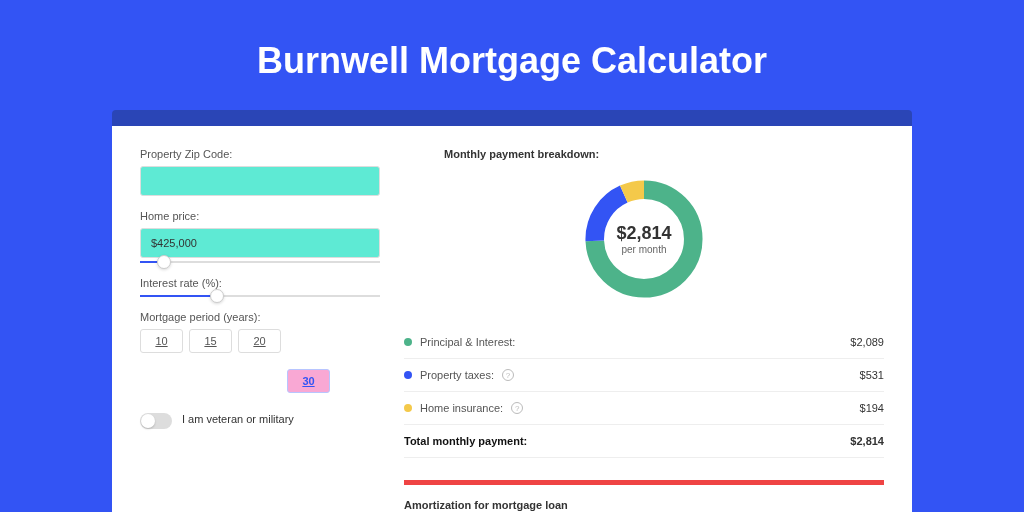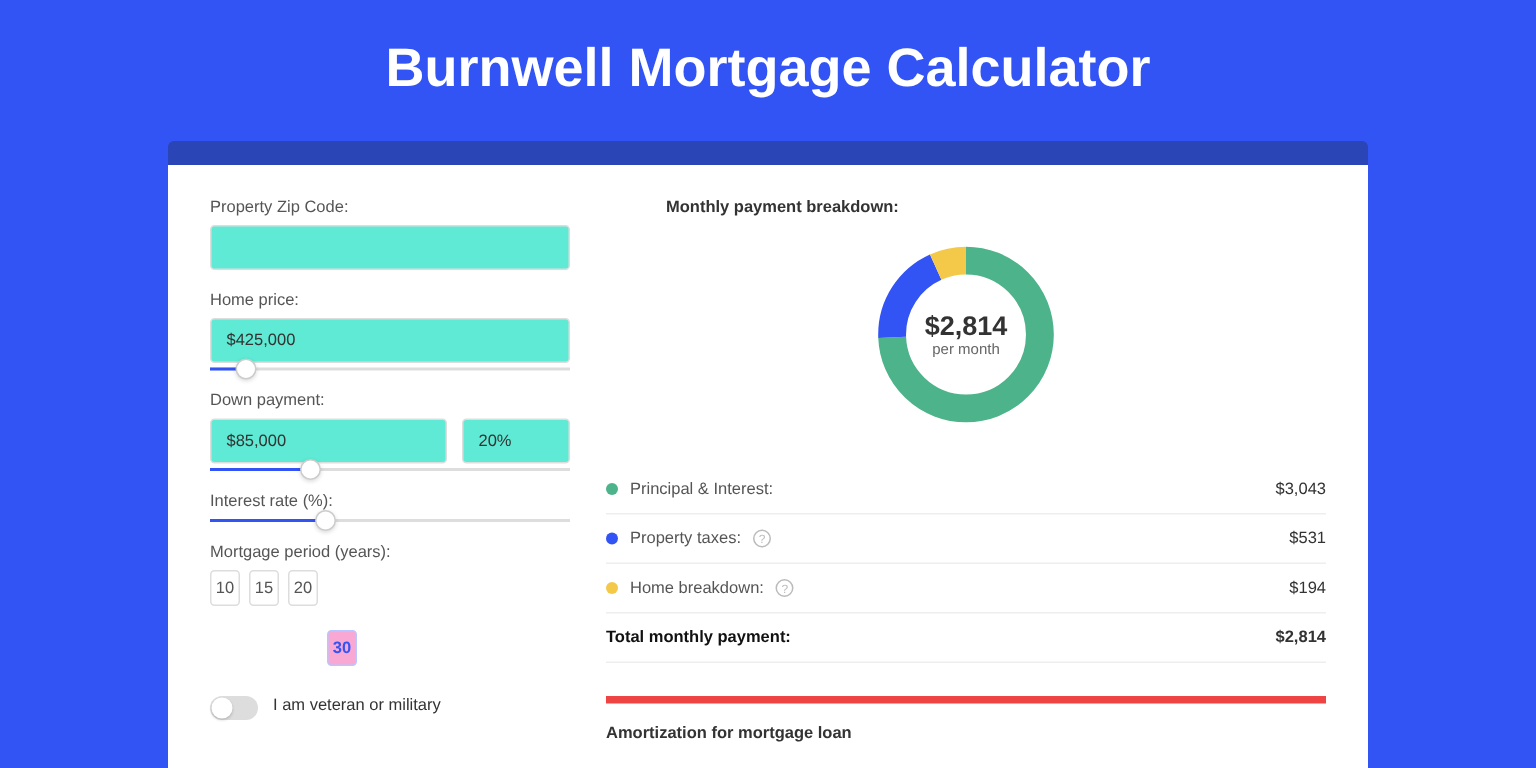--- a/index.html
+++ b/index.html
@@ -6,21 +6,21 @@
   body {
     font-family: -apple-system, BlinkMacSystemFont, "Segoe UI", Arial, sans-serif;
     background: #3354f4;
     width: 1024px;
     height: 512px;
     overflow: hidden;
   }
   .outer {
     width: 100%;
     height: 100%;
-    padding-top: 24px;
+    padding-top: 40px;
   }
   .page-title {
     text-align: center;
     color: #fff;
     font-size: 36px;
     font-weight: 700;
     margin-bottom: 28px;
   }
   .card-shadow {
     background: #2a45b6;
@@ -72,30 +72,31 @@
     top: 50%;
     width: 14px; height: 14px;
     background: #fff;
     border: 1px solid #ccc;
     border-radius: 50%;
     transform: translate(-50%, -50%);
     box-shadow: 0 1px 3px rgba(0,0,0,0.15);
   }
   .period-row { display: flex; gap: 6px; }
   .period-btn {
-    width: 20px; height: 24px;
+    width: 43px; height: 24px;
     border: 1px solid #ddd;
     border-radius: 3px;
     background: #fff;
     font-size: 11px;
     display: flex;
     align-items: center;
     justify-content: center;
     cursor: pointer;
     color: #555;
+    text-decoration: underline;
   }
   .period-btn.active {
     background: #f9a8d4;
     border-color: #b8c5ff;
     color: #3354f4;
     font-weight: 600;
     margin-top: 40px;
   }
   .toggle-row {
     display: flex;
@@ -179,31 +180,20 @@
 
         <div class="field">
           <div class="label">Home price:</div>
           <input class="input" value="$425,000" style="">
           <div class="slider-track">
             <div class="slider-fill" id="hp-fill" style="width: 10%;"></div>
             <div class="slider-thumb" id="hp-thumb" style="left: 10%;"></div>
           </div>
         </div>
 
-        <div class="field">
-          <div class="label">Down payment:</div>
-          <div class="input-row">
-            <input class="input" value="$85,000" style="">
-            <input class="input" value="20%" style="">
-          </div>
-          <div class="slider-track">
-            <div class="slider-fill" id="dp-fill" style="width: 28%;"></div>
-            <div class="slider-thumb" id="dp-thumb" style="left: 28%;"></div>
-          </div>
-        </div>
 
         <div class="field">
           <div class="label">Interest rate (%):</div>
           <div class="slider-track">
             <div class="slider-fill" id="ir-fill" style="width: 32%;"></div>
             <div class="slider-thumb" id="ir-thumb" style="left: 32%;"></div>
           </div>
         </div>
 
         <div class="field">
@@ -241,34 +231,34 @@
             </div>
           </div>
         </div>
 
         <div id="legend">
             <div class="legend-row">
               <div class="legend-left">
                 <span class="dot" style="background: rgb(77, 179, 138);"></span>
                 <span>Principal &amp; Interest:</span>
               </div>
-              <span class="legend-val">$3,043</span>
+              <span class="legend-val">$2,089</span>
             </div>
             <div class="legend-row">
               <div class="legend-left">
                 <span class="dot" style="background: rgb(51, 84, 244);"></span>
                 <span>Property taxes:</span>
                 <span class="info-icon">?</span>
               </div>
               <span class="legend-val">$531</span>
             </div>
             <div class="legend-row">
               <div class="legend-left">
                 <span class="dot" style="background: rgb(244, 201, 74);"></span>
-                <span>Home breakdown:</span>
+                <span>Home insurance:</span>
                 <span class="info-icon">?</span>
               </div>
               <span class="legend-val">$194</span>
             </div>
           </div>
 
         <div class="legend-row total">
           <div class="legend-left">
             <span>Total monthly payment:</span>
           </div>

